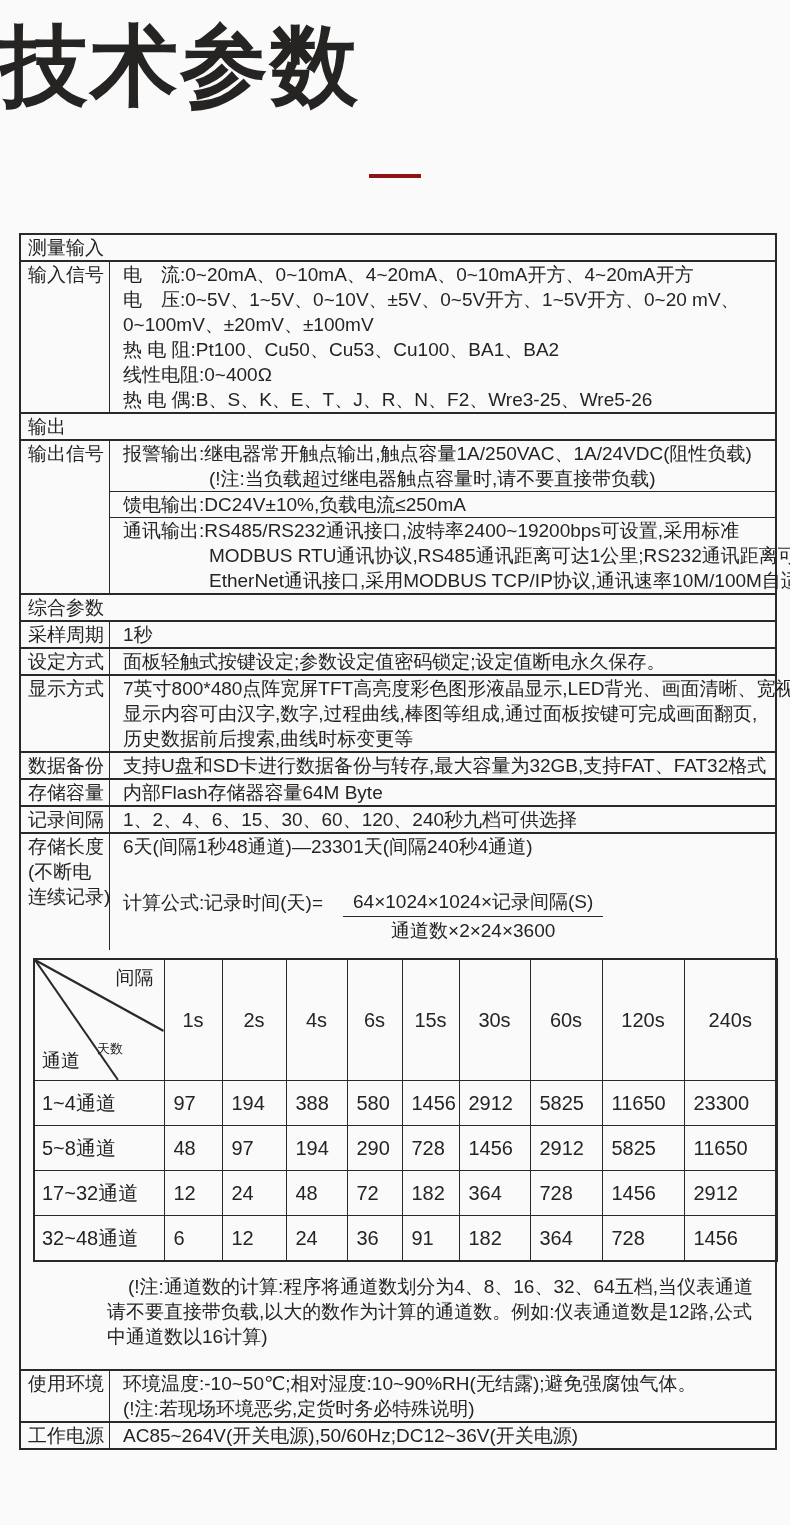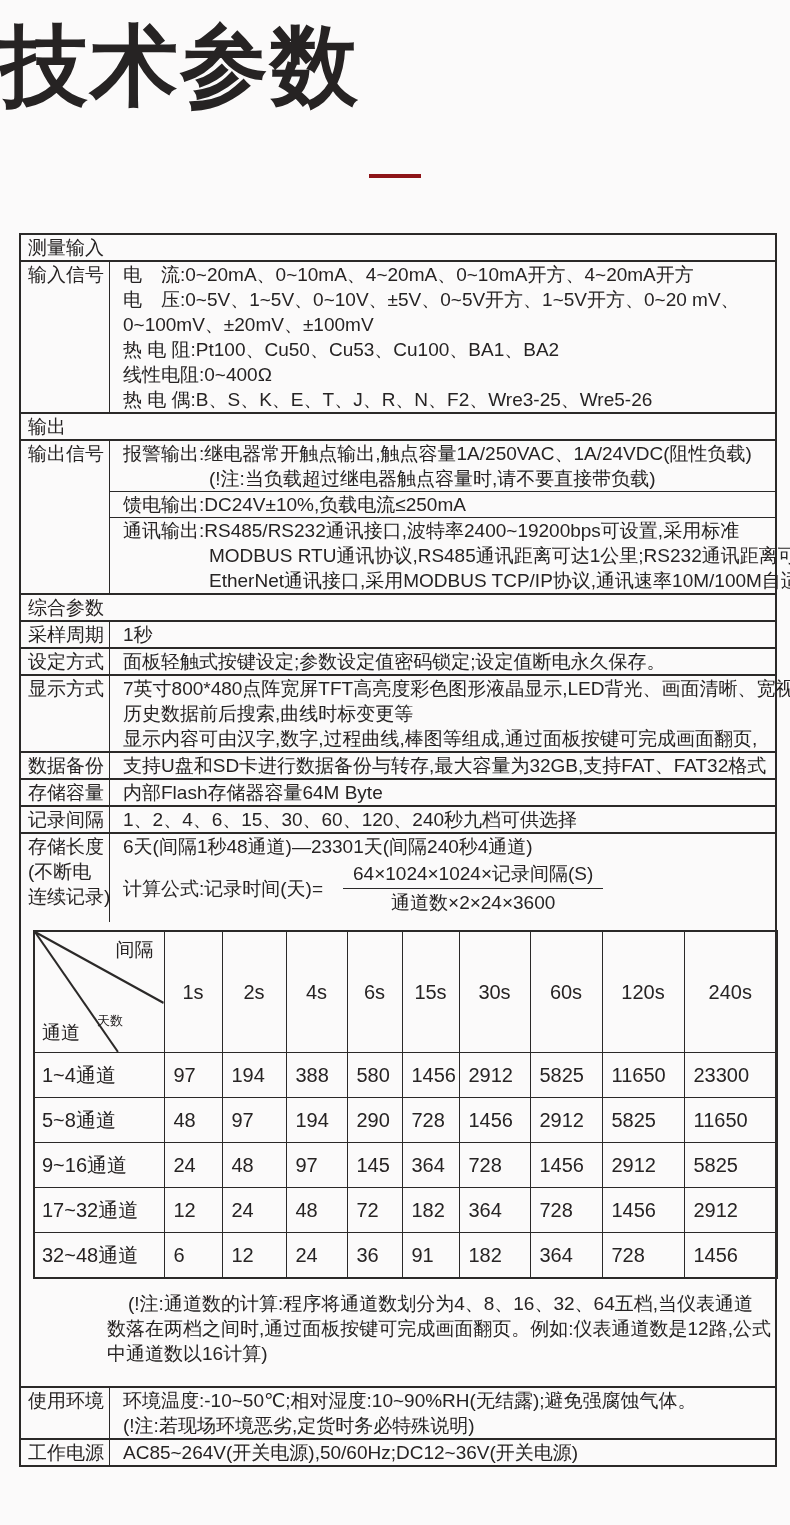--- a/index.html
+++ b/index.html
@@ -36,21 +36,21 @@
   .val{flex:1;min-width:0;padding-left:13px;}
   .subs{padding-left:0;}
   .sub{padding-left:13px;}
   .sub + .sub{border-top:1.4px solid #2b2928;}
   .ind{padding-left:86px;}
   
   .storage-wrap{padding:0;}
   .formula{display:flex;align-items:center;gap:20px;padding:3px 0 7px;}
   .f-prefix{line-height:25px;white-space:nowrap;}
   .frac{display:inline-flex;flex-direction:column;text-align:center;}
-  .frac .num{border-bottom:1.7px solid #2b2928;padding:0 10px 2px;line-height:24px;white-space:nowrap;}
+  .frac .num{border-bottom:1.7px solid #2b2928;padding:0 10px 2px;line-height:24px;white-space:nowrap;margin-top:28px;}
   .frac .den{padding-top:2px;line-height:24px;white-space:nowrap;}
   
   table.matrix{
     table-layout:fixed;border-collapse:collapse;
     margin:8px 0 0 12px;width:743px;
     border:2px solid #2b2928;
   }
   table.matrix th,table.matrix td{
     border:1.5px solid #2b2928;
     font-weight:400;font-size:20px;
@@ -120,22 +120,22 @@
 
     <div class="row">
       <div class="lbl">设定方式</div>
       <div class="val ln">面板轻触式按键设定;参数设定值密码锁定;设定值断电永久保存。</div>
     </div>
 
     <div class="row">
       <div class="lbl">显示方式</div>
       <div class="val">
         <div class="ln">7英寸800*480点阵宽屏TFT高亮度彩色图形液晶显示,LED背光、画面清晰、宽视角。</div>
+        <div class="ln">显示内容可由汉字,数字,过程曲线,棒图等组成,通过面板按键可完成画面翻页,</div>
         <div class="ln">历史数据前后搜索,曲线时标变更等</div>
-        <div class="ln">显示内容可由汉字,数字,过程曲线,棒图等组成,通过面板按键可完成画面翻页,</div>
       </div>
     </div>
 
     <div class="row">
       <div class="lbl">数据备份</div>
       <div class="val ln">支持U盘和SD卡进行数据备份与转存,最大容量为32GB,支持FAT、FAT32格式</div>
     </div>
 
     <div class="row">
       <div class="lbl">存储容量</div>
@@ -218,32 +218,20 @@
           <td>97</td>
           <td>194</td>
           <td>290</td>
           <td>728</td>
           <td>1456</td>
           <td>2912</td>
           <td>5825</td>
           <td>11650</td>
         </tr>
         <tr>
-          <td class="chcol">9~16通道</td>
-          <td>24</td>
-          <td>48</td>
-          <td>97</td>
-          <td>145</td>
-          <td>364</td>
-          <td>728</td>
-          <td>1456</td>
-          <td>2912</td>
-          <td>5825</td>
-        </tr>
-        <tr>
           <td class="chcol">17~32通道</td>
           <td>12</td>
           <td>24</td>
           <td>48</td>
           <td>72</td>
           <td>182</td>
           <td>364</td>
           <td>728</td>
           <td>1456</td>
           <td>2912</td>
@@ -258,21 +246,21 @@
           <td>182</td>
           <td>364</td>
           <td>728</td>
           <td>1456</td>
         </tr>
         </tbody>
       </table>
 
       <div class="note">
         <div class="ln note-l1">(!注:通道数的计算:程序将通道数划分为4、8、16、32、64五档,当仪表通道</div>
-        <div class="ln">数落在两档之间时,通过面板按键可完成画面翻页。例如:仪表通道数是12路,公式</div>
+        <div class="ln">请不要直接带负载,以大的数作为计算的通道数。例如:仪表通道数是12路,公式</div>
         <div class="ln">中通道数以16计算)</div>
       </div>
     </div>
 
     <div class="row">
       <div class="lbl">使用环境</div>
       <div class="val">
         <div class="ln">环境温度:-10~50℃;相对湿度:10~90%RH(无结露);避免强腐蚀气体。</div>
         <div class="ln">(!注:若现场环境恶劣,定货时务必特殊说明)</div>
       </div>

